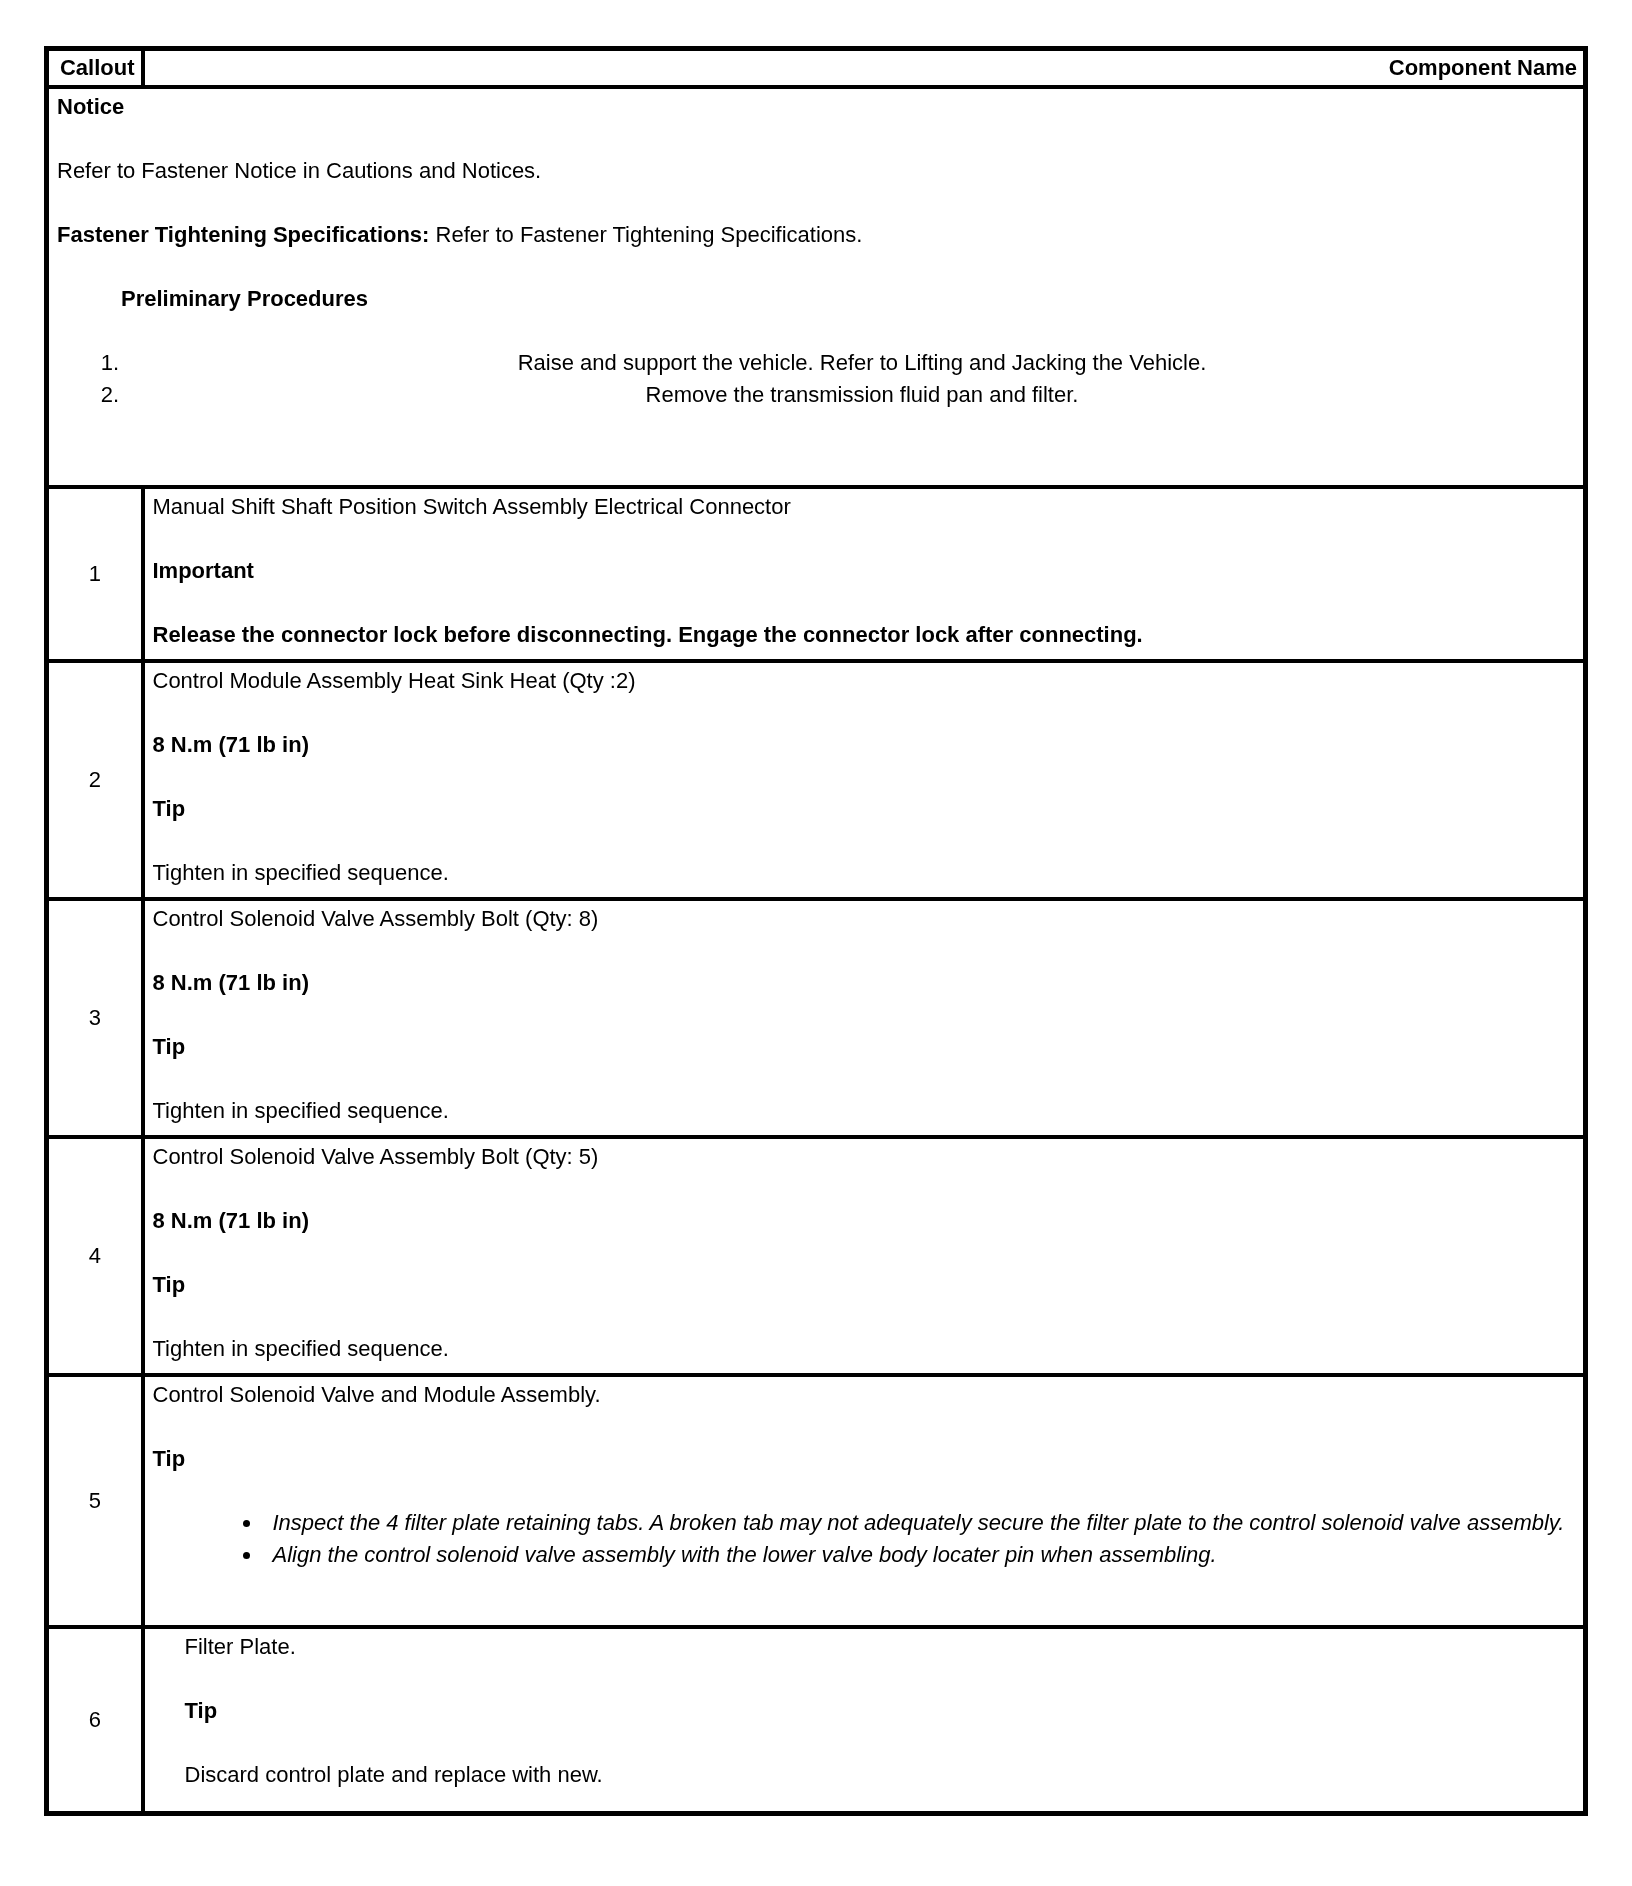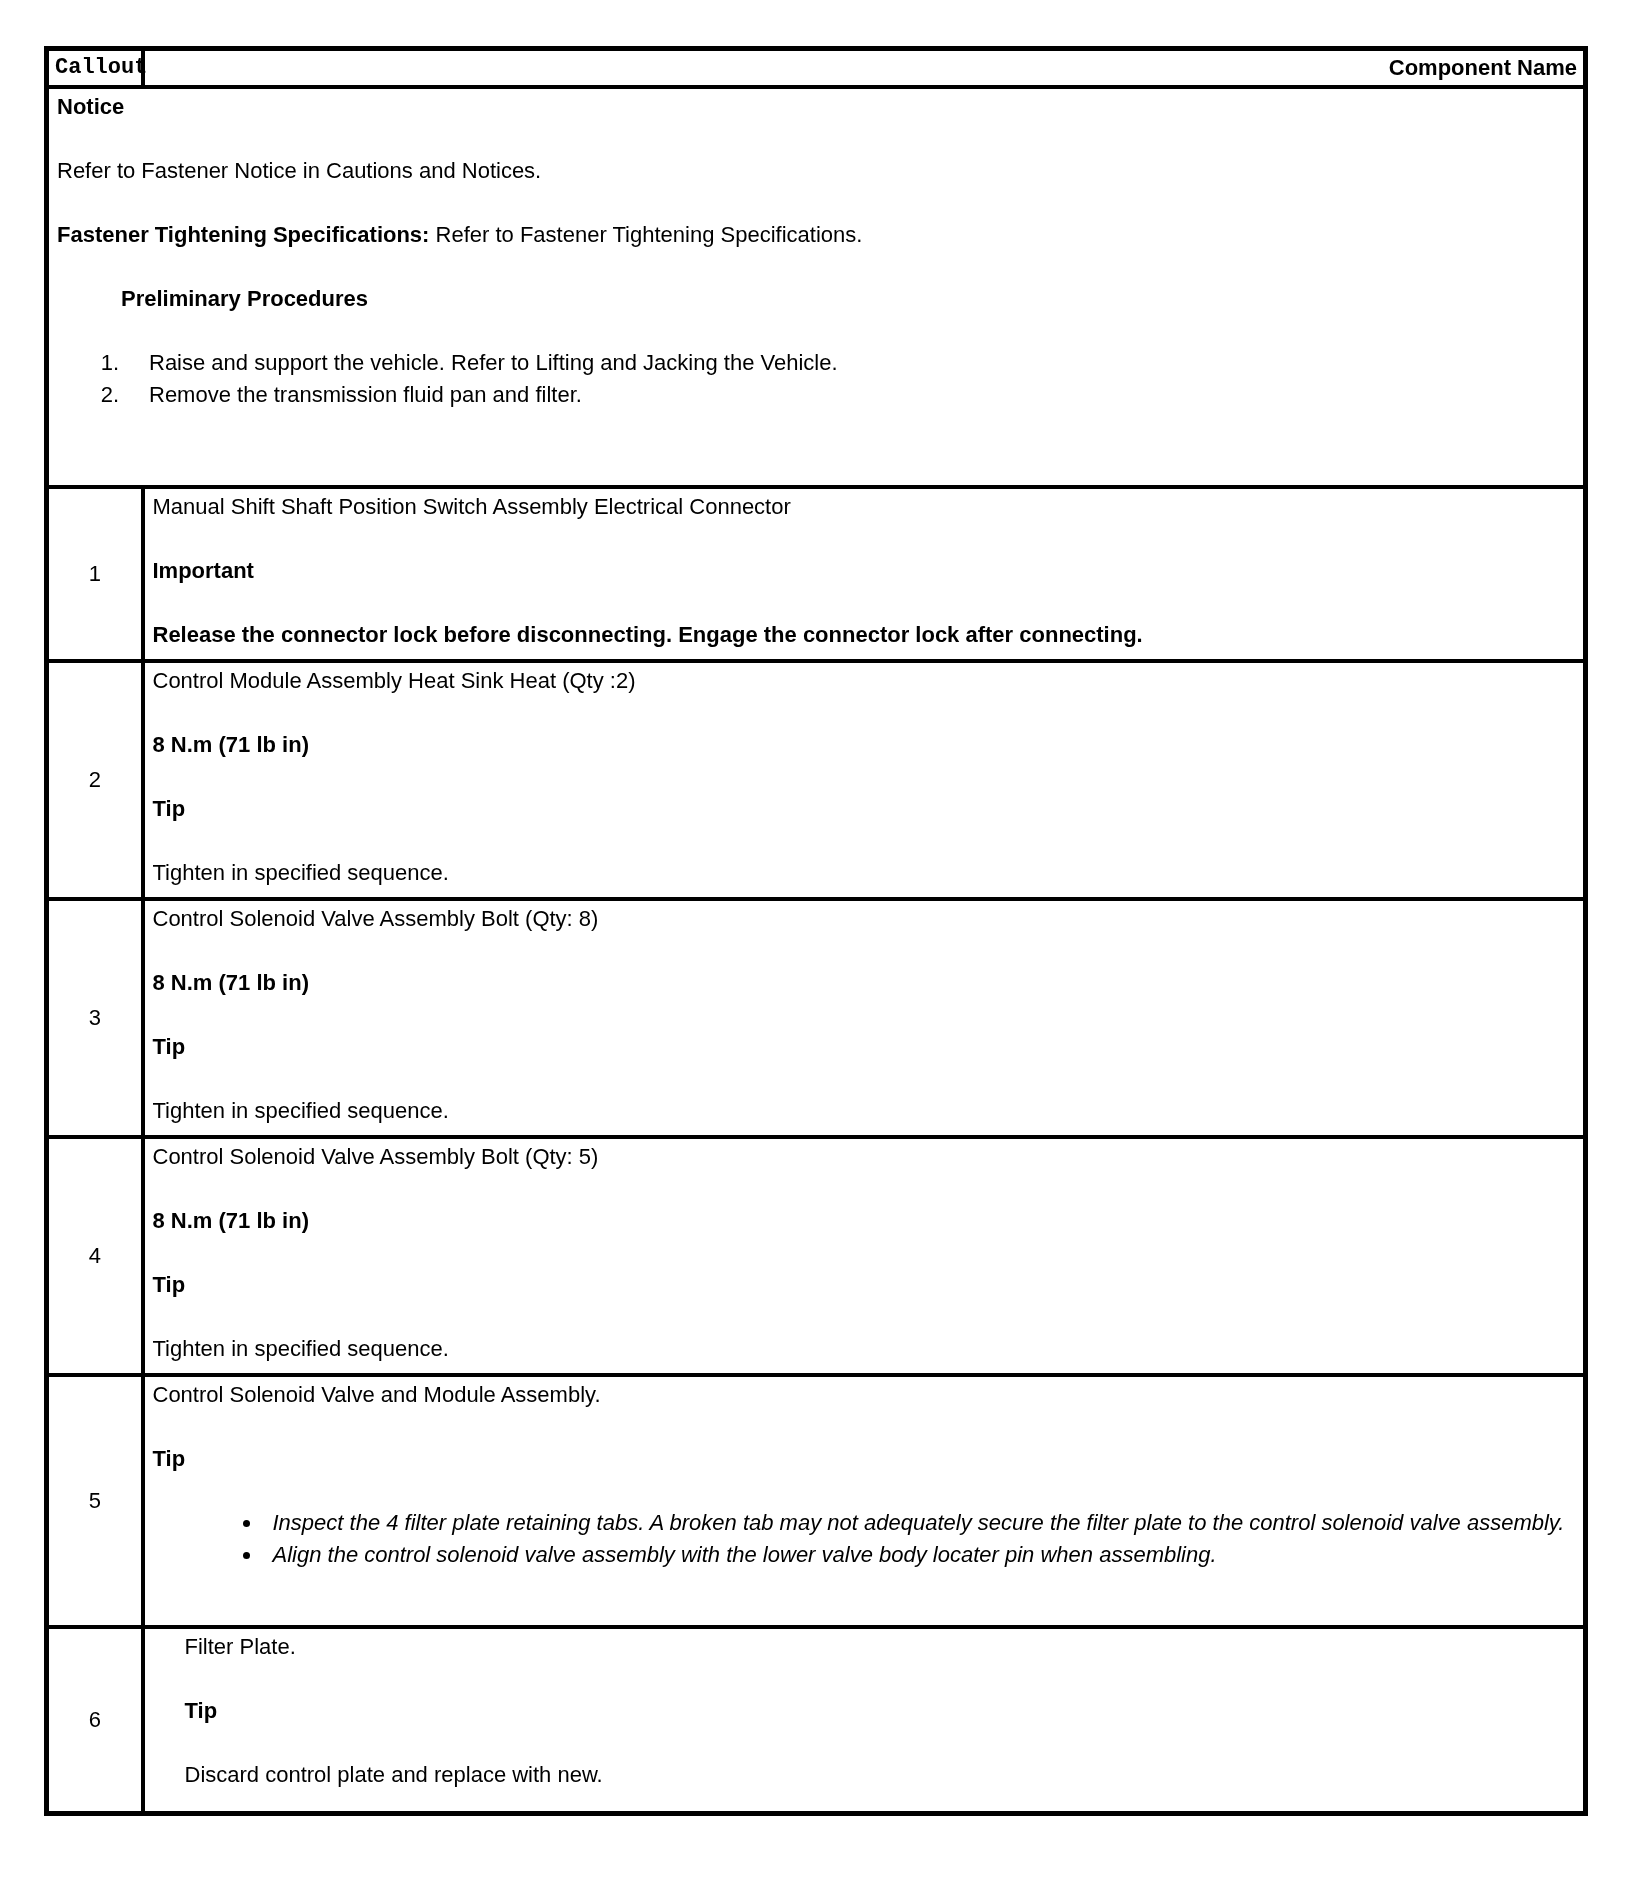--- a/index.html
+++ b/index.html
@@ -27,40 +27,40 @@
     vertical-align: top;
     padding: 2px 8px;
     text-align: left;
   }
   th {
     font-weight: bold;
     height: 38px;
     vertical-align: middle;
     padding: 0 6px;
   }
-  th.callout-col { width: 96px; text-align: left; font-family: Liberation Mono, monospace; }
+  th.callout-col { width: 96px; text-align: right; }
   th.name-col { text-align: right; }
   td.callout-cell {
     text-align: center;
     vertical-align: middle;
     font-weight: normal;
   }
   .para { margin-top: 32px; }
   td > .para:first-child { margin-top: 0; }
   .bold { font-weight: bold; }
   .indent { margin-left: 64px; }
   .steps { margin-top: 32px; }
   .step { display: flex; }
   .step-num {
     flex: none;
     width: 62px;
     text-align: right;
     margin-right: 30px;
   }
-  .step-text { flex: 1; }
+  .step-text { flex: 1; text-align: center; }
   ul.bullets {
     margin-top: 32px;
     padding-left: 110px;
     list-style: disc outside;
   }
   ul.bullets li { padding-left: 10px; font-style: italic; }
   td.notice-cell { padding-bottom: 74px; }
   td.pad-lg { padding-bottom: 54px; }
   td.pad-sm { padding-bottom: 20px; padding-left: 40px; }
   td.pad-xs { padding-bottom: 8px; }

